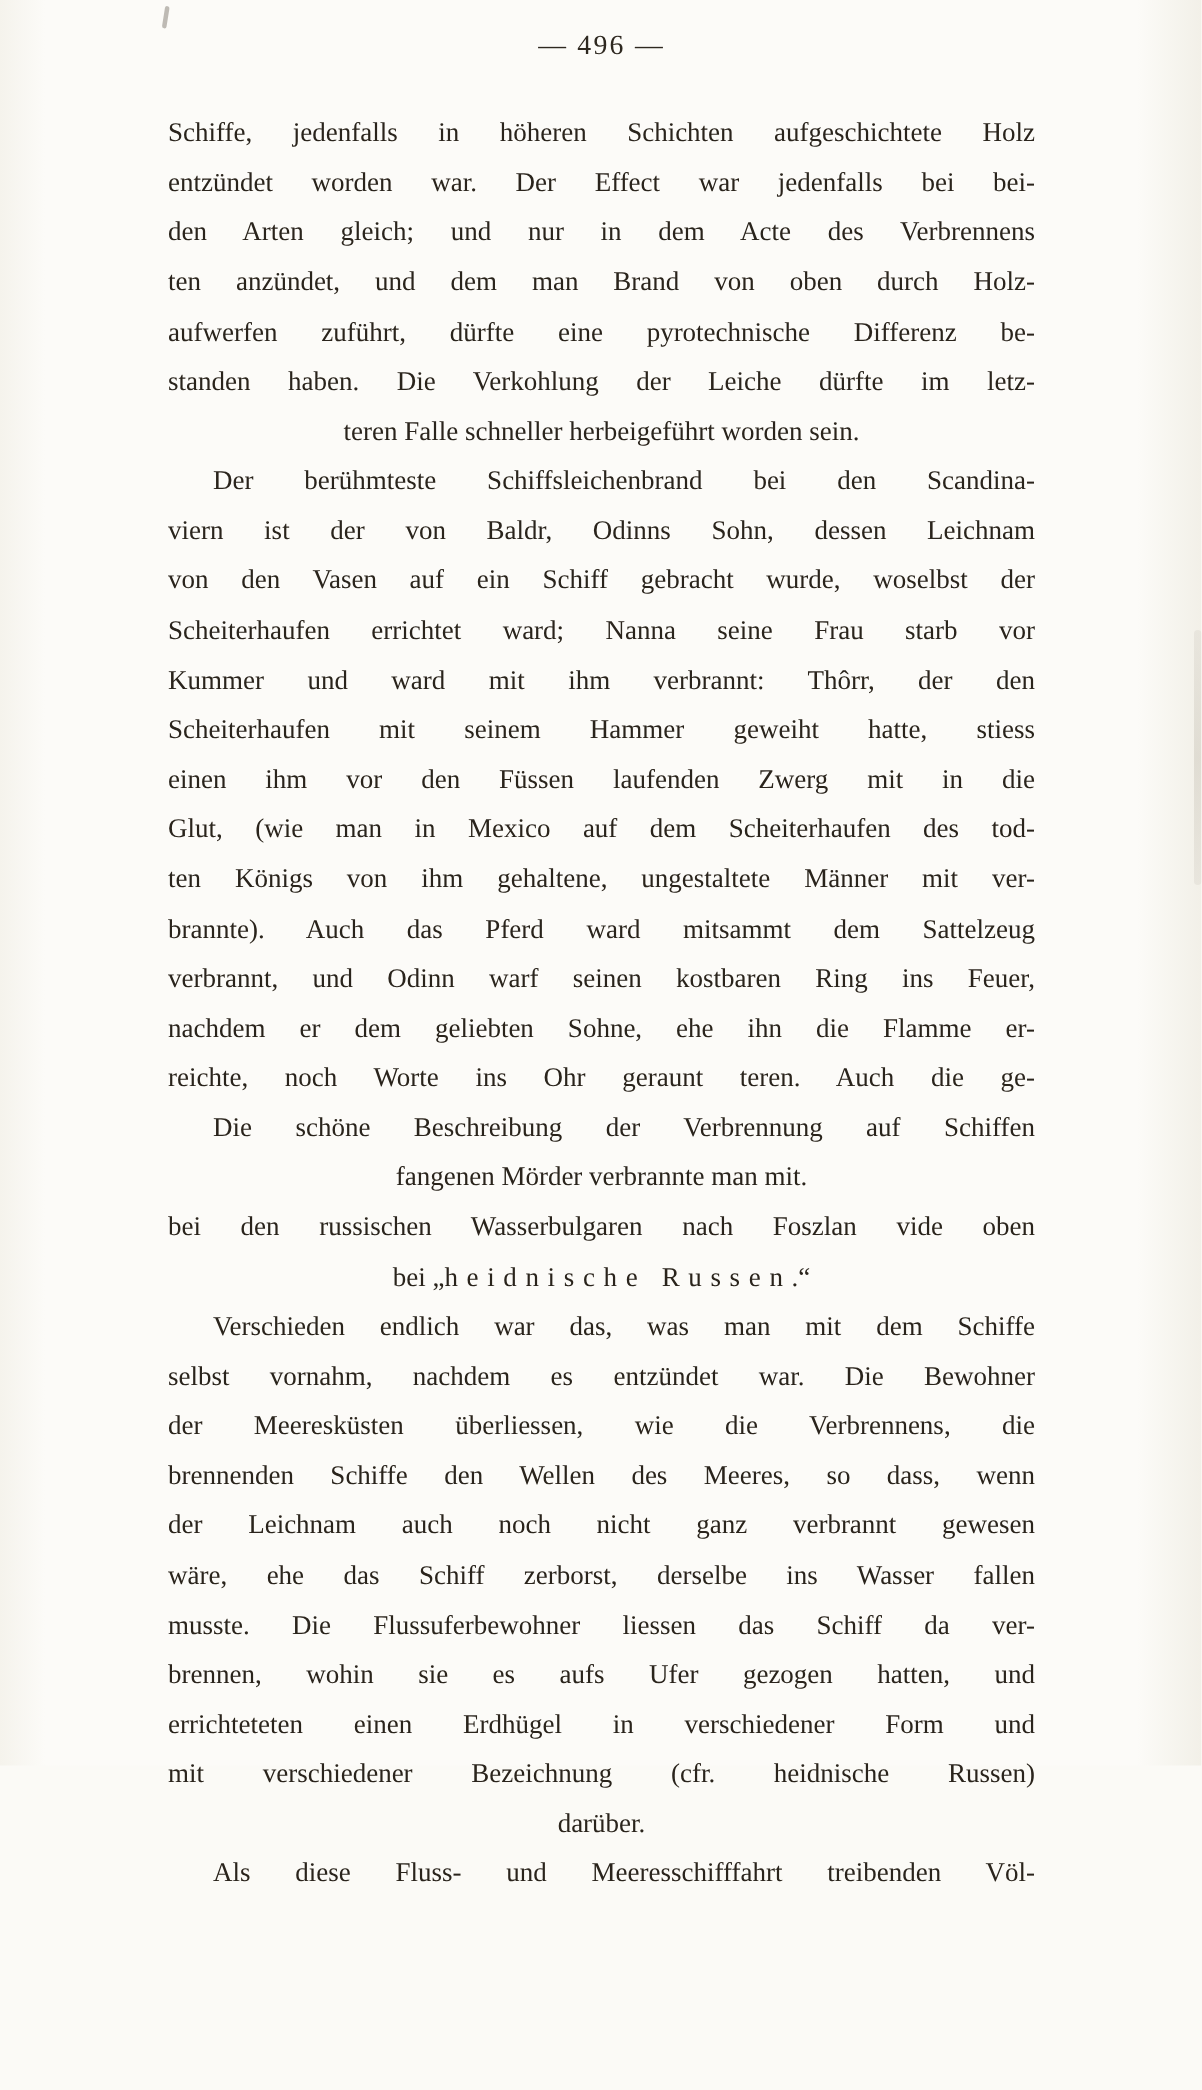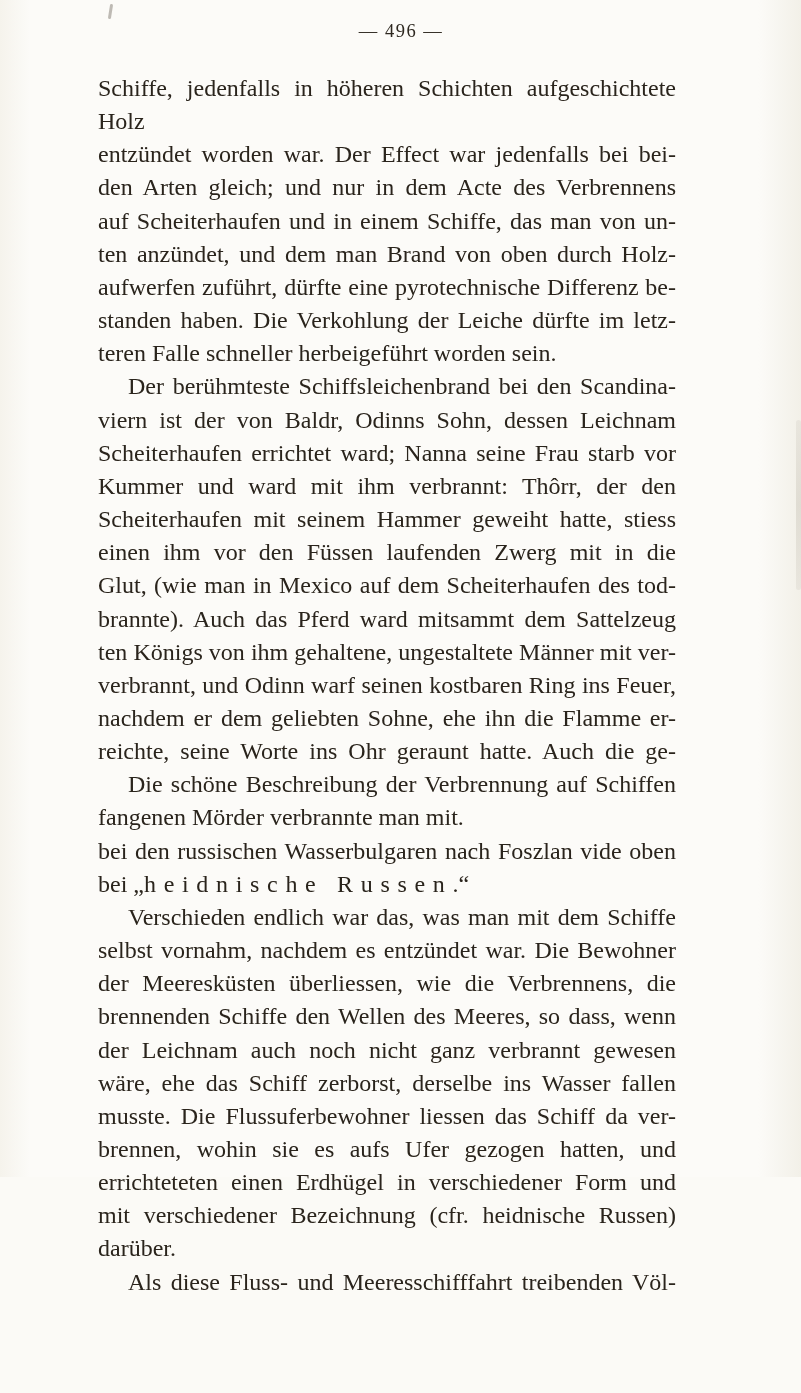--- a/index.html
+++ b/index.html
@@ -26,27 +26,27 @@
     left: 112px;
     width: 578px;
     text-align: center;
     font-size: 18.5px;
     letter-spacing: 1.5px;
     color: #2e2820;
   }
   .body-text {
     position: absolute;
     top: 72px;
-    left: 98px;
+    left: 112px;
     width: 578px;
-    font-size: 24px;
+    font-size: 18px;
     line-height: 33.15px;
   }
   .line {
-    text-align: left;
+    text-align: center;
     white-space: normal;
   }
   .line.j {
     text-align: justify;
     text-align-last: justify;
   }
   .line.indent {
     text-indent: 30px;
     font-family: Liberation Serif, serif;
   }
@@ -82,37 +82,37 @@
 
 <div class="page">
   <div class="page-header">
     <span>— 496 —</span>
   </div>
 
   <div class="body-text" id="body-text">
       <div class="line j">Schiffe, jedenfalls in höheren Schichten aufgeschichtete Holz</div>
       <div class="line j">entzündet worden war. Der Effect war jedenfalls bei bei-</div>
       <div class="line j">den Arten gleich; und nur in dem Acte des Verbrennens</div>
-      <div class="line j">auf Scheiterhaufen und in einem Schiffe, das man von un-</div>
       <div class="line j">ten anzündet, und dem man Brand von oben durch Holz-</div>
       <div class="line j">aufwerfen zuführt, dürfte eine pyrotechnische Differenz be-</div>
       <div class="line j">standen haben. Die Verkohlung der Leiche dürfte im letz-</div>
       <div class="line">teren Falle schneller herbeigeführt worden sein.</div>
       <div class="line j indent">Der berühmteste Schiffsleichenbrand bei den Scandina-</div>
       <div class="line j">viern ist der von Baldr, Odinns Sohn, dessen Leichnam</div>
+      <div class="line j">von den Vasen auf ein Schiff gebracht wurde, woselbst der</div>
       <div class="line j">Scheiterhaufen errichtet ward; Nanna seine Frau starb vor</div>
       <div class="line j">Kummer und ward mit ihm verbrannt: Thôrr, der den</div>
       <div class="line j">Scheiterhaufen mit seinem Hammer geweiht hatte, stiess</div>
       <div class="line j">einen ihm vor den Füssen laufenden Zwerg mit in die</div>
       <div class="line j">Glut, (wie man in Mexico auf dem Scheiterhaufen des tod-</div>
+      <div class="line j">ten Königs von ihm gehaltene, ungestaltete Männer mit ver-</div>
       <div class="line j">brannte). Auch das Pferd ward mitsammt dem Sattelzeug</div>
-      <div class="line j">ten Königs von ihm gehaltene, ungestaltete Männer mit ver-</div>
       <div class="line j">verbrannt, und Odinn warf seinen kostbaren Ring ins Feuer,</div>
       <div class="line j">nachdem er dem geliebten Sohne, ehe ihn die Flamme er-</div>
-      <div class="line j">reichte, seine Worte ins Ohr geraunt hatte. Auch die ge-</div>
+      <div class="line j">reichte, noch Worte ins Ohr geraunt teren. Auch die ge-</div>
       <div class="line j indent">Die schöne Beschreibung der Verbrennung auf Schiffen</div>
       <div class="line">fangenen Mörder verbrannte man mit.</div>
       <div class="line j">bei den russischen Wasserbulgaren nach Foszlan vide oben</div>
       <div class="line"><span>bei „</span><span class="sperr">heidnische Russen</span><span>.“</span></div>
       <div class="line j indent">Verschieden endlich war das, was man mit dem Schiffe</div>
       <div class="line j">selbst vornahm, nachdem es entzündet war. Die Bewohner</div>
       <div class="line j">der Meeresküsten überliessen, wie die Verbrennens, die</div>
       <div class="line j">brennenden Schiffe den Wellen des Meeres, so dass, wenn</div>
       <div class="line j">der Leichnam auch noch nicht ganz verbrannt gewesen</div>
       <div class="line j">wäre, ehe das Schiff zerborst, derselbe ins Wasser fallen</div>

